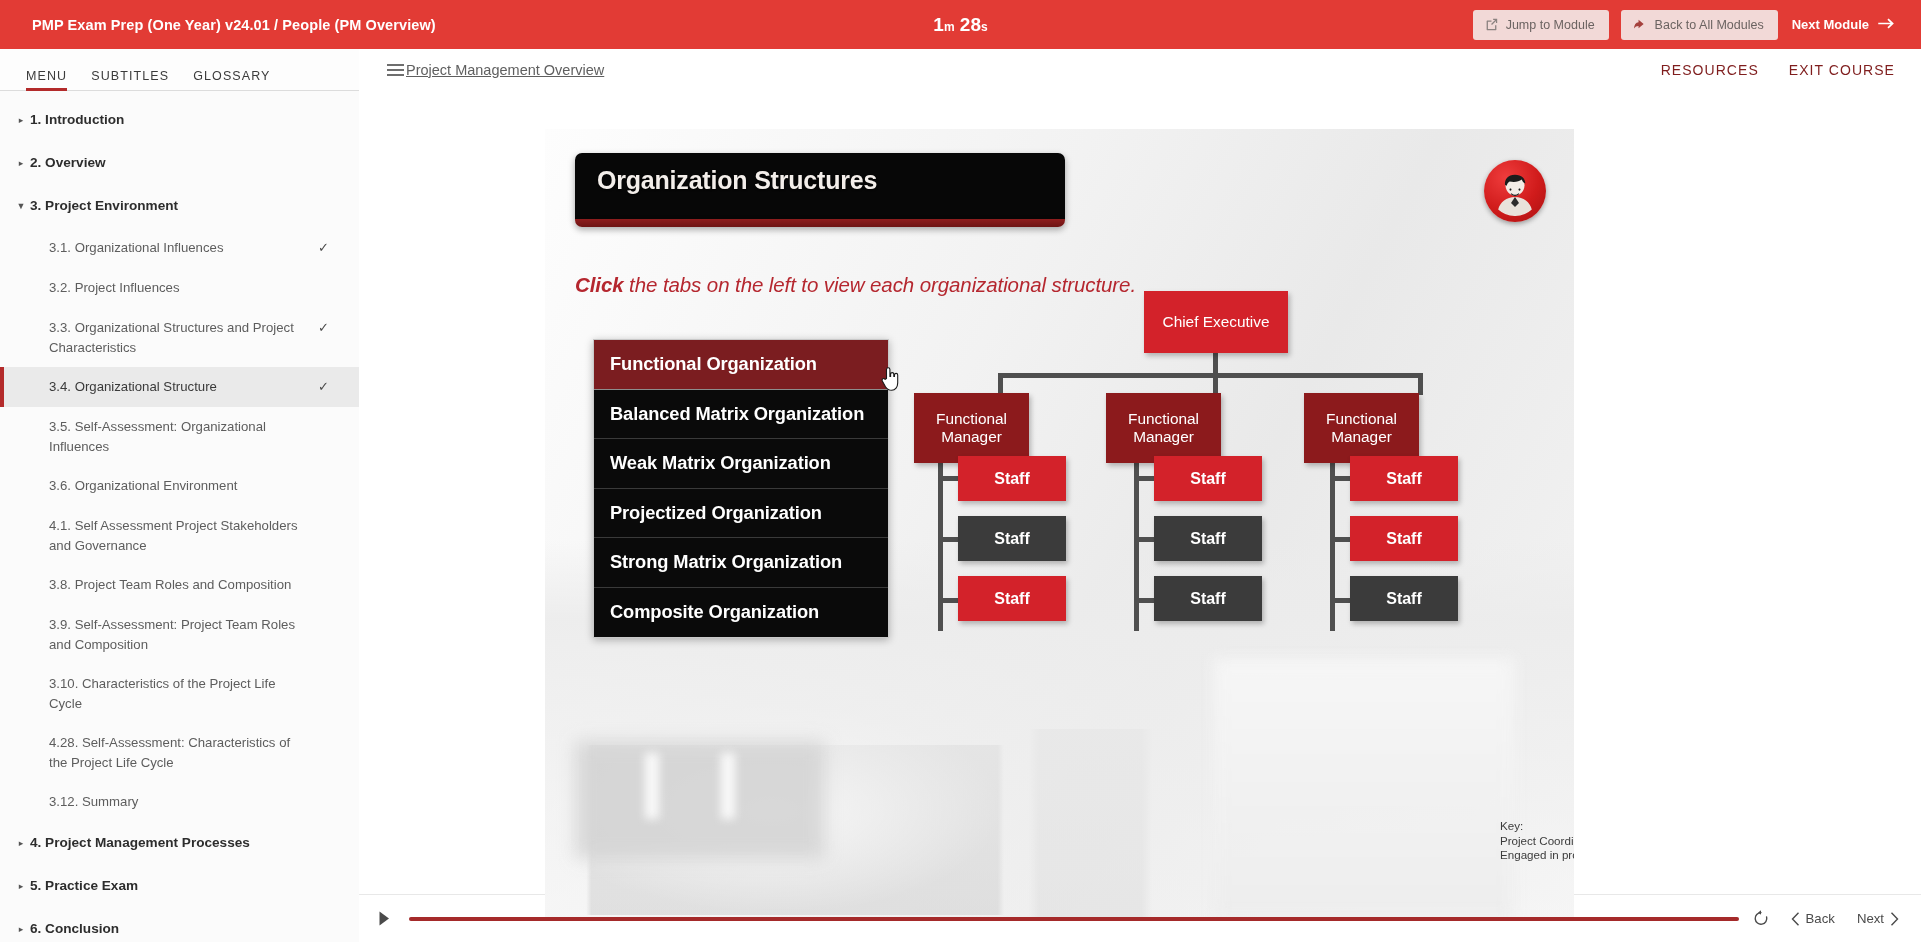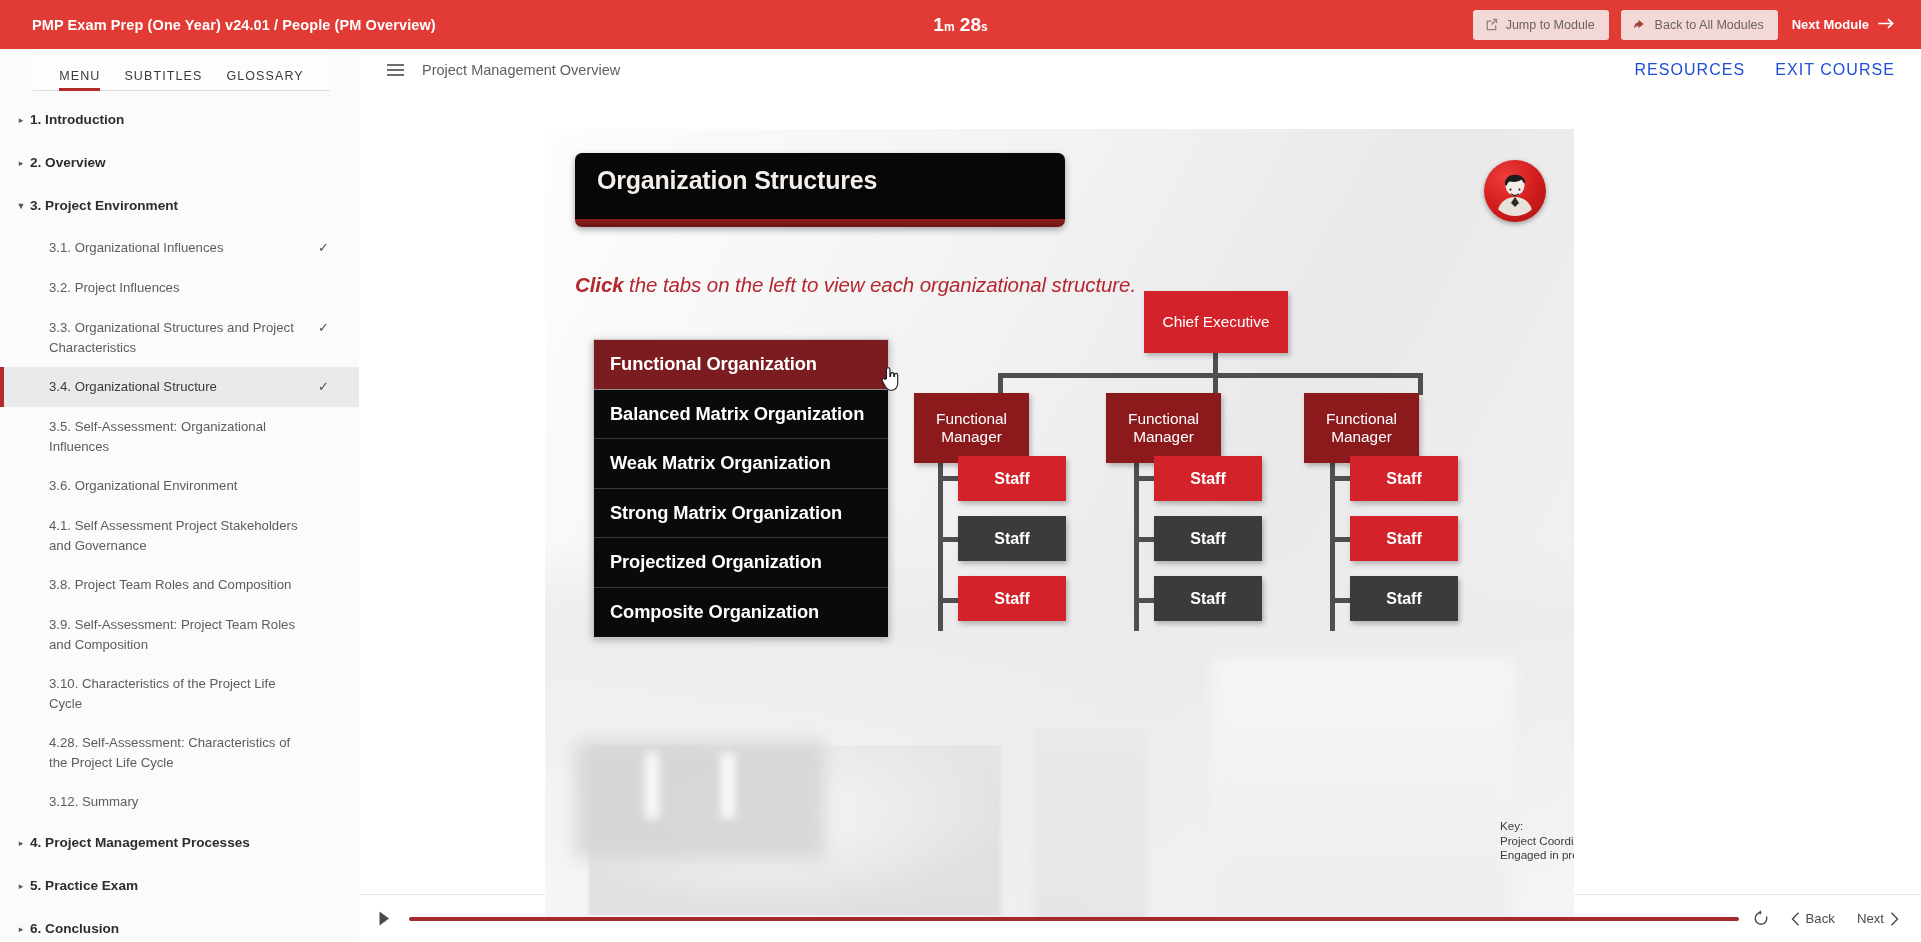--- a/index.html
+++ b/index.html
@@ -57,21 +57,21 @@
     cursor: pointer; white-space: nowrap;
     padding: 4px 2px;
   }
 
   
   .sidebar {
     position: absolute; top: 49px; left: 0;
     width: 364px; height: 893px;
     background: #fbfbfb;
     border-right: 1px solid #e2e2e2;
-    display: flex; flex-direction: column; align-items: center;
+    display: flex; flex-direction: column;
   }
   .sidebar-tabs {
     height: 42px;
     display: flex; align-items: flex-end;
     gap: 24px;
     padding: 0 26px;
     border-bottom: 1px solid #dcdcdc;
     background: #fdfdfd;
   }
   .sidebar-tab {
@@ -150,30 +150,29 @@
   }
   .main-head {
     height: 41px;
     display: flex; align-items: center;
     padding: 0 26px 0 26px;
     flex: 0 0 41px;
   }
   .hamburger { display: flex; flex-direction: column; gap: 3px; cursor: pointer; padding: 4px 2px; }
   .hamburger i { display: block; width: 17px; height: 2px; background: #6e6e6e; }
   .main-head-title {
-    margin-left: 16px;
-    font-size: 14.5px; color: #5f5f5f;
+    font-size: 14.5px; color: #5f5f5f; text-decoration: underline;
   }
   .main-head-right {
     margin-left: auto;
     display: flex; gap: 30px;
   }
   .head-link {
-    font-size: 16px; letter-spacing: 1.05px;
-    color: #1d4ed8; cursor: pointer; white-space: nowrap;
+    font-size: 14px; letter-spacing: 1.05px;
+    color: #7f1d1d; cursor: pointer; white-space: nowrap;
   }
 
   
   .stage-wrap {
     flex: 1;
     position: relative;
   }
   .slide {
     position: absolute;
     left: 186px; top: 39px;
@@ -510,22 +509,22 @@
           <path d="M31 37l-4 6 4 4 4-4z" fill="#2c2c2c"></path>
           <path d="M26.5 28.5c.6 0 1 .5 1 1.1s-.4 1.1-1 1.1-1-.5-1-1.1.4-1.1 1-1.1zm9 0c.6 0 1 .5 1 1.1s-.4 1.1-1 1.1-1-.5-1-1.1.4-1.1 1-1.1z" fill="#1c1c1c"></path>
           <path d="M27 33.6c1.4 1.3 2.6 1.8 4 1.8s2.6-.5 4-1.8" fill="none" stroke="#1c1c1c" stroke-width="1.1"></path>
         </svg>
       </div>
 
       <div class="tabs" id="slide-tabs">
           <div class="tab-item active">Functional Organization</div>
           <div class="tab-item">Balanced Matrix Organization</div>
           <div class="tab-item">Weak Matrix Organization</div>
+          <div class="tab-item">Projectized Organization</div>
           <div class="tab-item">Strong Matrix Organization</div>
-          <div class="tab-item">Projectized Organization</div>
           <div class="tab-item">Composite Organization</div>
         </div>
 
       <div class="cursor-hand">
         <svg width="20" height="26" viewBox="0 0 20 26">
           <path d="M6.5 12.5V3.6c0-1 .8-1.8 1.7-1.8s1.7.8 1.7 1.8v6.8h.7V8.2c0-.9.7-1.6 1.6-1.6s1.6.7 1.6 1.6v2.2h.7V9c0-.9.7-1.6 1.6-1.6S17.7 8.1 17.7 9v8.1c0 3.8-2.4 7.2-6 7.2-3.1 0-4.6-1.2-6.2-3.6L2.3 15c-.5-.8-.2-1.8.6-2.2.8-.4 1.8-.1 2.2.6z" fill="#fff" stroke="#1a1a1a" stroke-width="1.1" stroke-linejoin="round"></path>
         </svg>
       </div>
 
       <div class="chart">

